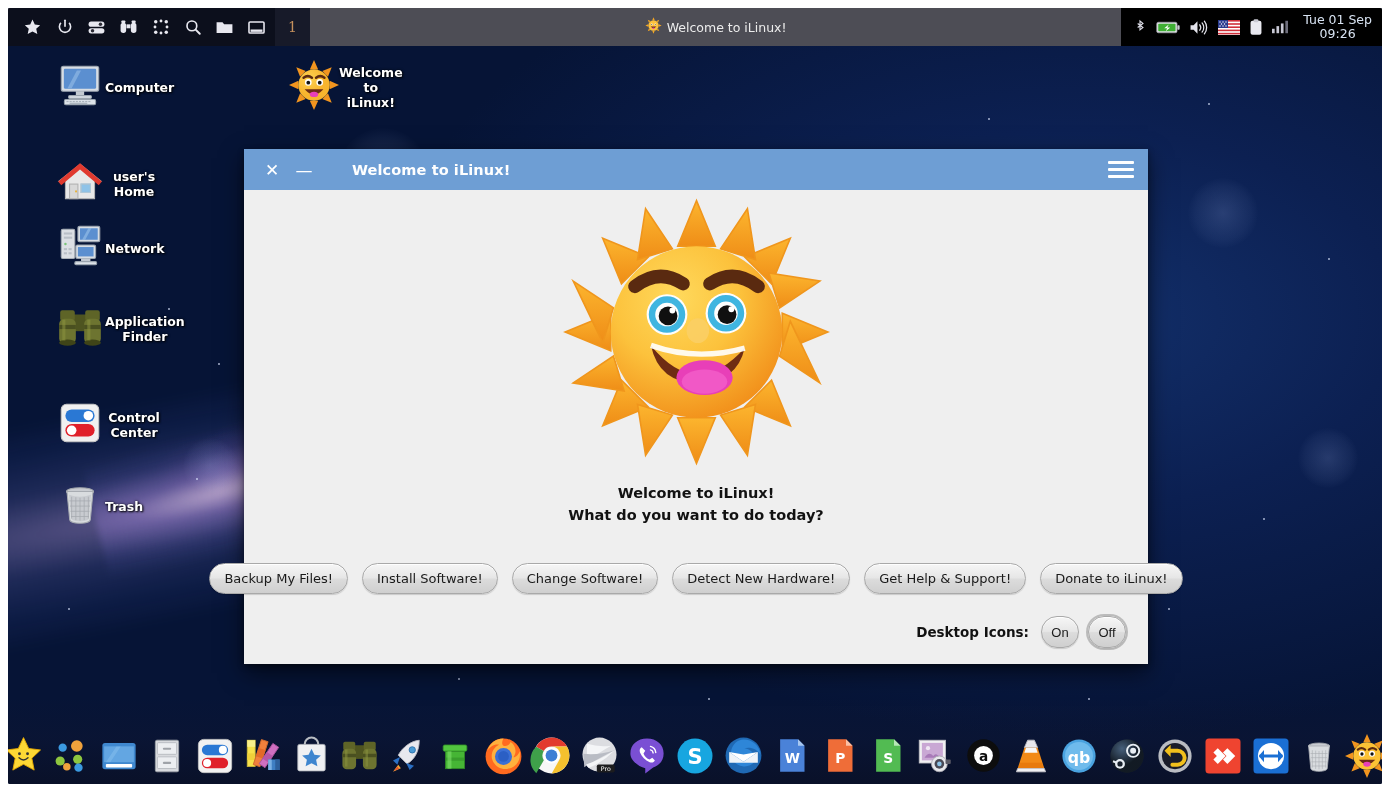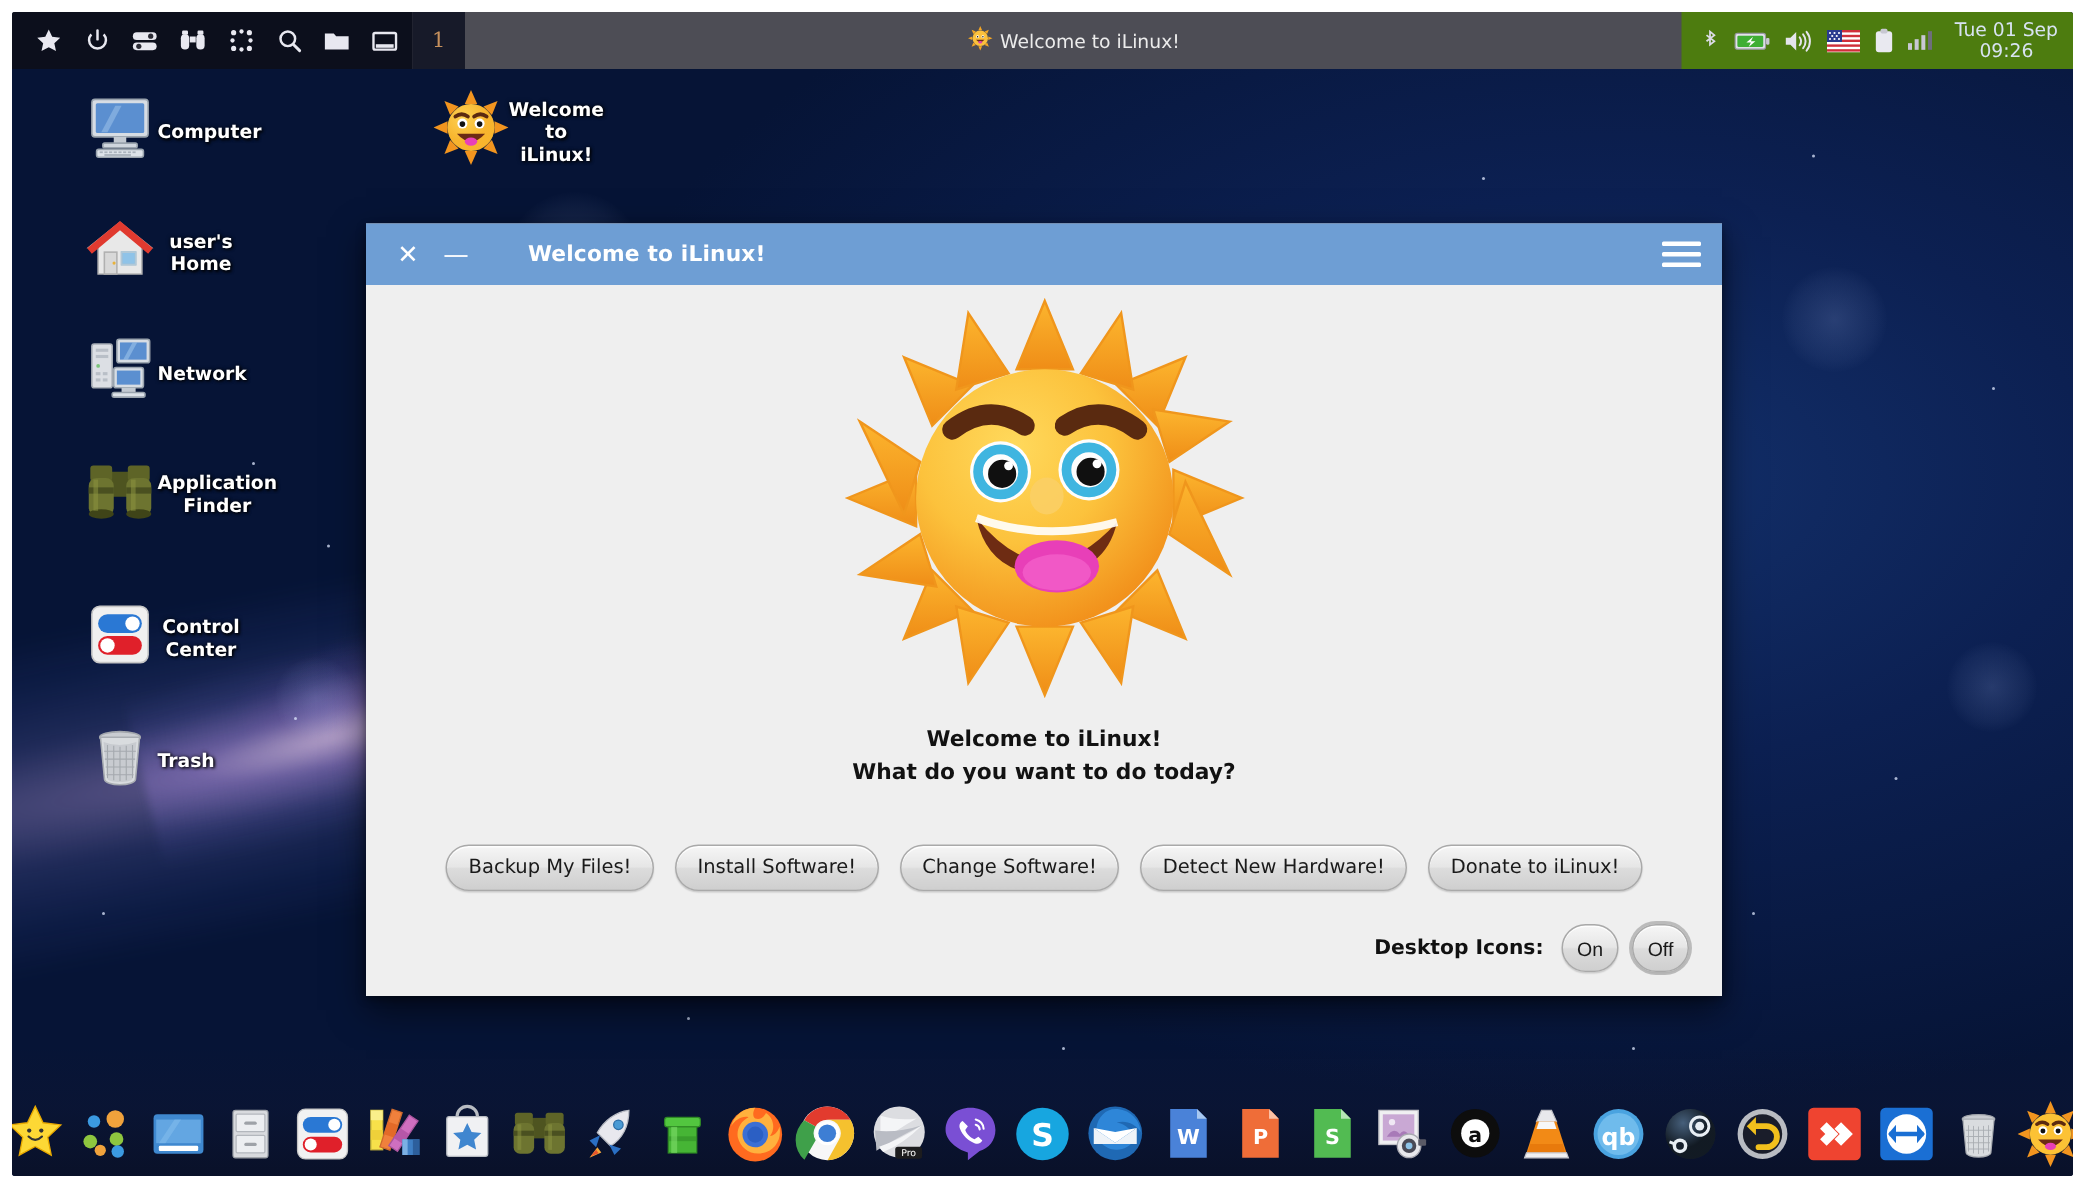--- a/index.html
+++ b/index.html
@@ -101,21 +101,21 @@
   }
   #task-item {
     display: flex; align-items: center; gap: 5px;
     padding: 3px 10px;
     border-radius: 2px;
     color: #ececec;
     font-size: 12.5px;
   }
   #tray {
     height: 38px;
-    background: #4d7c0f;
+    background: #000000;
     display: flex; align-items: center;
     padding: 0 10px 0 12px;
     gap: 9px;
   }
   #tray .tray-icon { display: flex; align-items: center; justify-content: center; }
   #clock {
     text-align: center;
     line-height: 14px;
     font-size: 12.5px;
     color: #d8e3f2;
@@ -460,21 +460,21 @@
               <rect x="26" y="39.3" width="2" height="1.1"></rect>
               <rect x="29" y="39.3" width="2" height="1.1"></rect>
               <rect x="32" y="39.3" width="2" height="1.1"></rect>
               <rect x="14" y="41" width="17" height="1.2"></rect>
             </g>
       </svg>
     </div>
     <div class="di-label">Computer</div>
   </div>
 
-  <div class="desk-icon" style="left:47px;top:133px;">
+  <div class="desk-icon" style="left:47px;top:149px;">
     <div class="di-img">
       <svg width="50" height="50" viewBox="0 0 48 48">
         <path d="M24 7L4 23h6v17h28V23h6z" fill="#e8e8e8" stroke="#b5b5b5"></path>
         <path d="M24 6L3 23.5l3 3.5L24 12l18 15 3-3.5z" fill="#e03a2f"></path>
         <rect x="14" y="26" width="8" height="14" fill="#d8d8d8" stroke="#b0b0b0"></rect>
         <rect x="25" y="26" width="9" height="8" fill="#8fc3e8" stroke="#9fb8c8"></rect>
         <path d="M25 26h9v8h-9z" fill="none" stroke="#b0c8d8"></path>
         <circle cx="20.2" cy="33" r="1" fill="#e8b23a"></circle>
       </svg>
     </div>
@@ -655,20 +655,21 @@
       <div id="welcome-lines">
         <div>Welcome to iLinux!</div>
         <div>What do you want to do today?</div>
       </div>
 
       <div id="action-buttons">
         <button class="btn">Backup My Files!</button>
         <button class="btn">Install Software!</button>
         <button class="btn">Change Software!</button>
         <button class="btn">Detect New Hardware!</button>
+        <button class="btn">Get Help &amp; Support!</button>
         <button class="btn">Donate to iLinux!</button>
       </div>
 
       <div id="desktop-icons-row">
         <span class="dir-label">Desktop Icons:</span>
         <button class="round-btn">On</button>
         <button class="round-btn focused">Off</button>
       </div>
     </div>
   </div>

